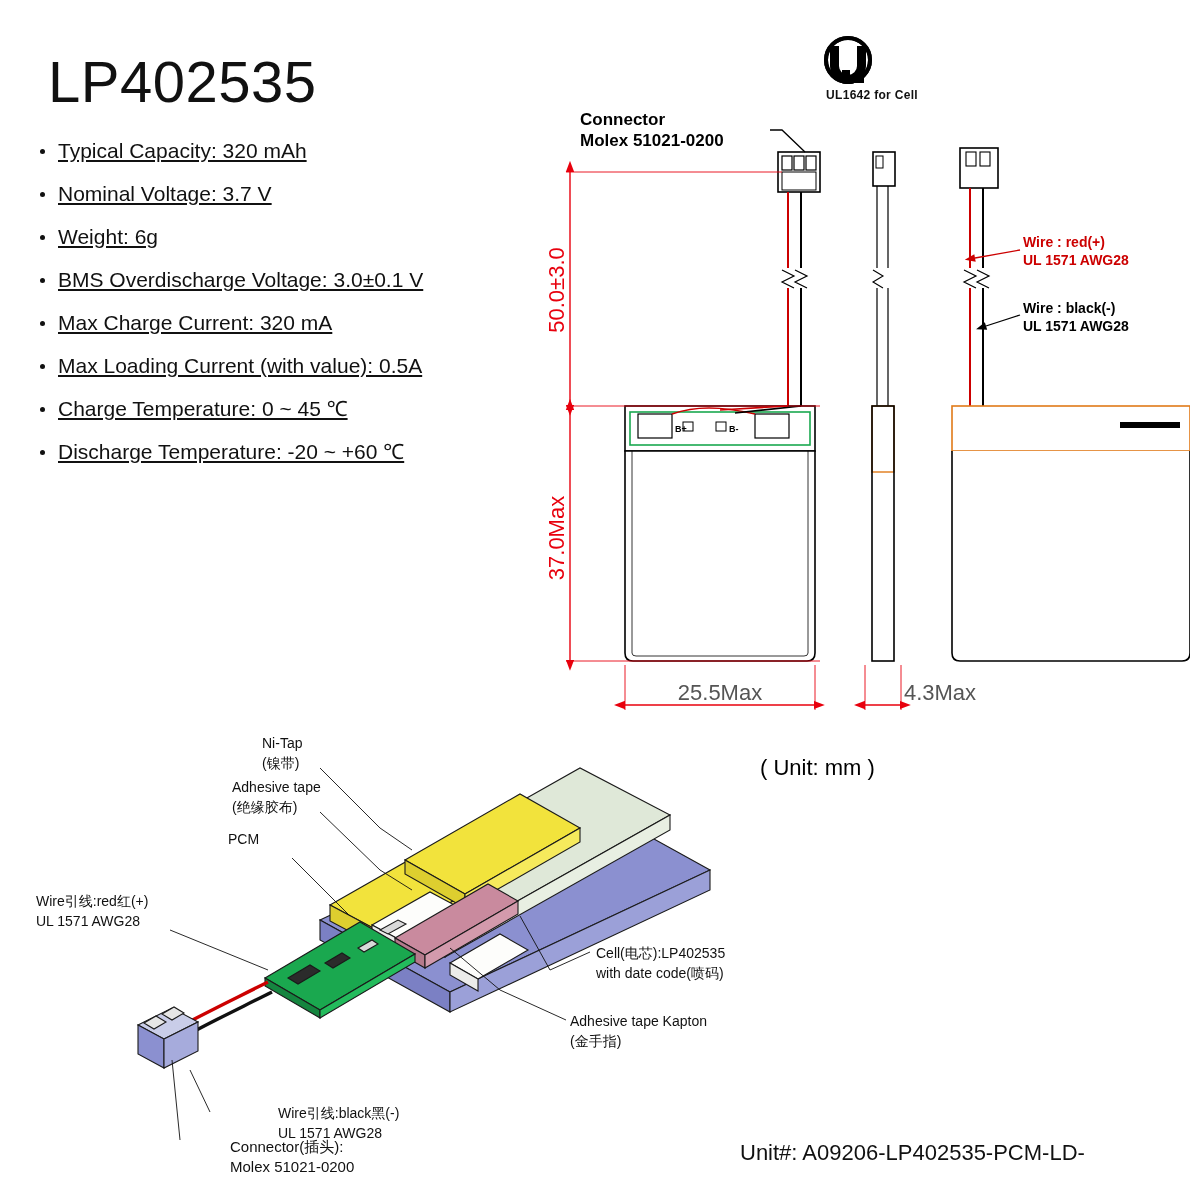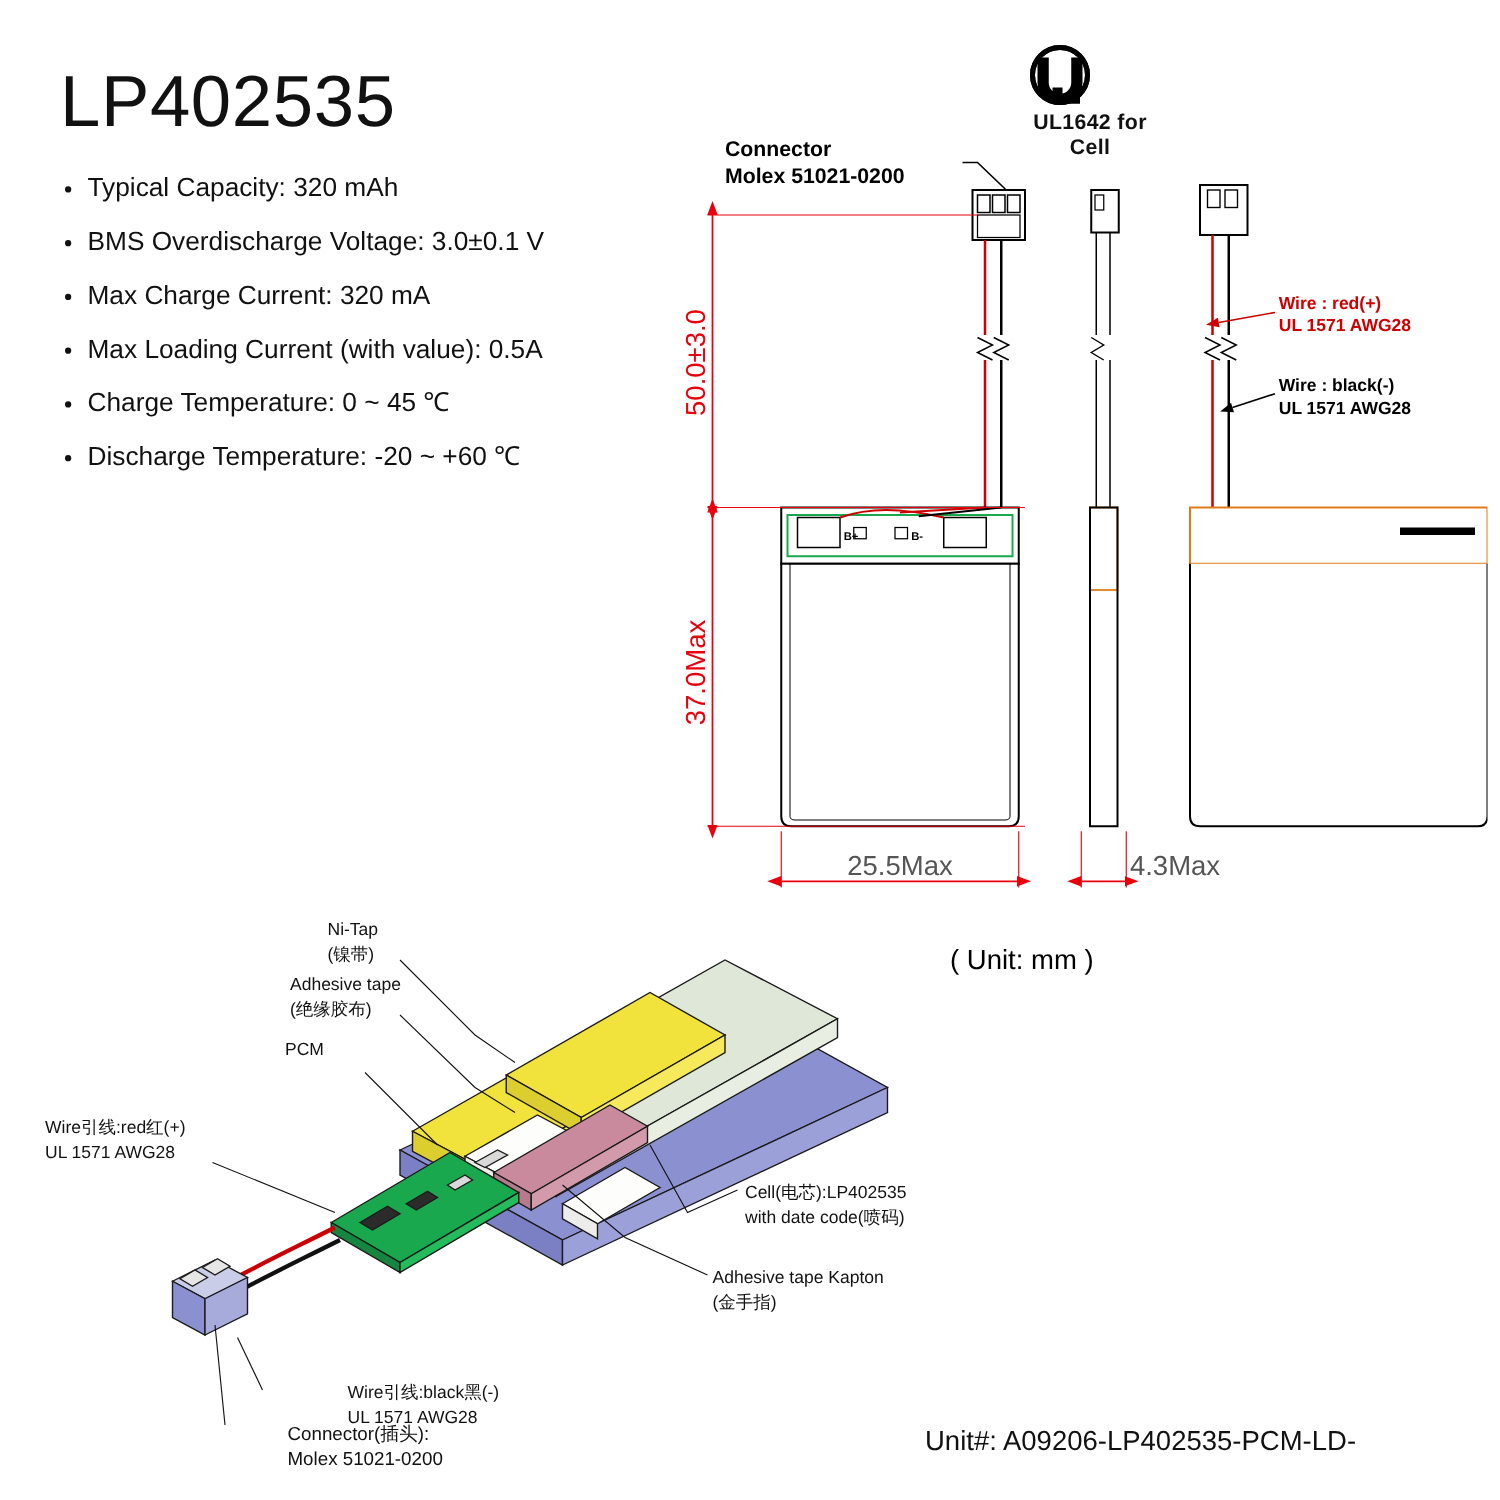--- a/index.html
+++ b/index.html
@@ -16,25 +16,25 @@
   
   #page-title{
     left:48px;top:48px;
     font-size:58px;font-weight:400;letter-spacing:0.5px;
   }
 
   
   #cert-block{left:812px;top:36px;width:360px;height:80px;}
   #ul-mark{position:absolute;left:0;top:0;width:72px;height:48px;}
   #ul-caption{position:absolute;left:0;top:52px;width:120px;
-    font-size:17px;font-weight:bold;text-align:center;letter-spacing:0.3px;}
+    font-size:12px;font-weight:bold;text-align:center;letter-spacing:0.3px;}
   #un-mark{position:absolute;left:128px;top:-4px;font-size:54px;font-weight:bold;letter-spacing:-1px;}
 
   
-  #spec-list{left:48px;top:140px;width:520px;}
+  #spec-list{left:36px;top:140px;width:520px;text-decoration:underline;}
   #spec-list .spec-item{
     font-size:21px;line-height:1.0;
     margin-bottom:22px;
     position:relative;padding-left:22px;
   }
   #spec-list .spec-item::before{
     content:"";position:absolute;left:4px;top:9px;
     width:5px;height:5px;border-radius:50%;background:#111;
   }
 
@@ -62,20 +62,22 @@
     <circle cx="36" cy="24" r="22" fill="none" stroke="#000" stroke-width="4"></circle>
     <path d="M18 10 h9 v20 a9 9 0 0 0 18 0 v-20 h9 v20 a18 18 0 0 1 -36 0 z" fill="#000"></path>
     <path d="M30 34 h8 v6 h14 v7 H30 z" fill="#000"></path>
     <circle cx="36" cy="24" r="22" fill="none" stroke="#000" stroke-width="4"></circle>
   </svg>
   <div id="ul-caption">UL1642 for Cell</div>
 </div>
 
 <div class="abs" id="spec-list">
   <div class="spec-item">Typical Capacity: 320 mAh</div>
+  <div class="spec-item">Nominal Voltage: 3.7 V</div>
+  <div class="spec-item">Weight: 6g</div>
   <div class="spec-item">BMS Overdischarge Voltage: 3.0±0.1 V</div>
   <div class="spec-item">Max Charge Current: 320 mA</div>
   <div class="spec-item">Max Loading Current (with value): 0.5A</div>
   <div class="spec-item">Charge Temperature: 0 ~ 45 ℃</div>
   <div class="spec-item">Discharge Temperature: -20 ~ +60 ℃</div>
 </div>
 
 <div class="abs" id="drawing">
 <svg width="670" height="680" viewBox="0 0 670 680" xmlns="http://www.w3.org/2000/svg">
   <defs>

